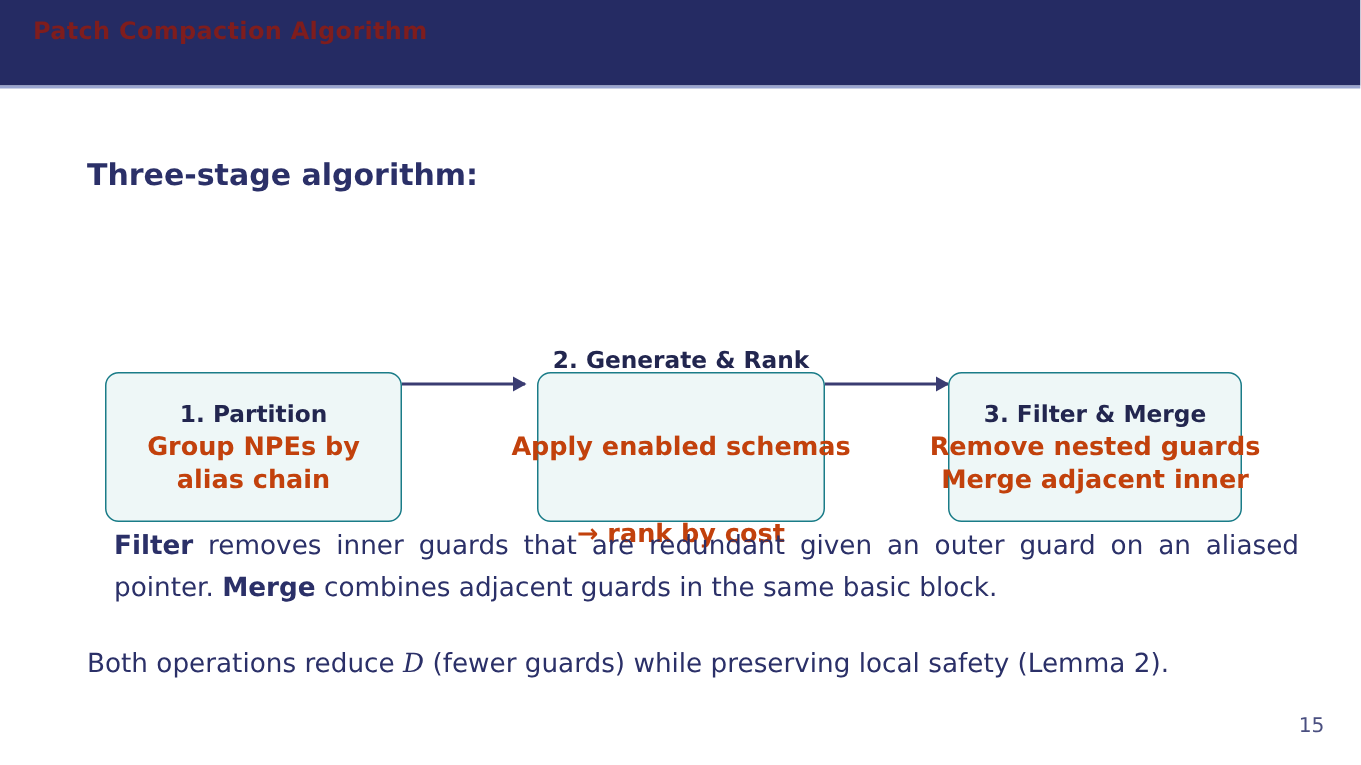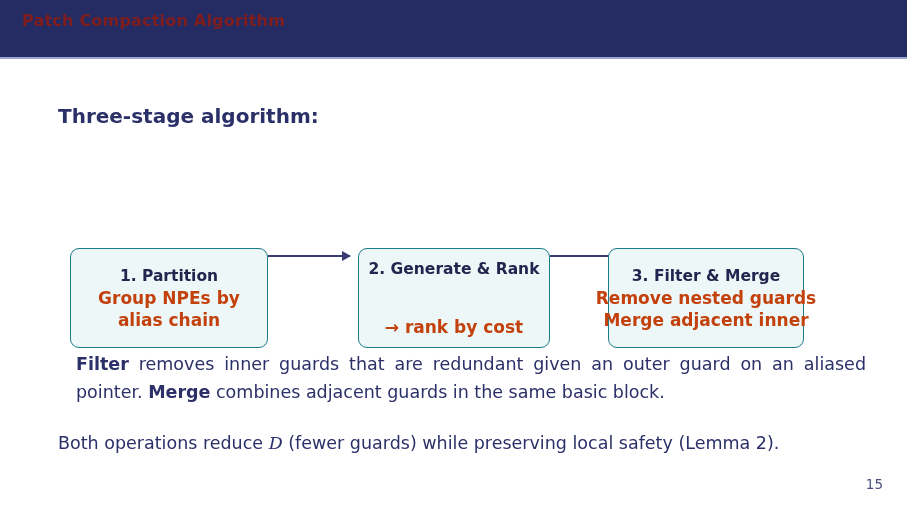--- a/index.html
+++ b/index.html
@@ -94,21 +94,21 @@
     border-radius: 9px;
     background: #eef7f7;
     display: flex;
     flex-direction: column;
     align-items: center;
     justify-content: center;
     margin-top: 36px;
   }
   .flow-box-1 { left: 0px;   width: 198px; }
   .flow-box-2 { left: 288px; width: 192px; gap: 36px; }
-  .flow-box-3 { left: 538px; width: 196px; }
+  .flow-box-3 { left: 562px; width: 196px; }
 
   .fb-title {
     font-size: 15.5px;
     font-weight: bold;
     color: #22264f;
     line-height: 21px;
     white-space: nowrap;
   }
   .fb-line {
     font-size: 17px;
@@ -167,20 +167,21 @@
   <div class="flow-box flow-box-1">
     <div class="fb-title">1.  Partition</div>
     <div class="fb-line">Group NPEs by</div>
     <div class="fb-line">alias chain</div>
   </div>
 
   <div class="flow-arrow flow-arrow-1"></div>
 
   <div class="flow-box flow-box-2">
     <div class="fb-title">2.  Generate &amp; Rank</div>
+    <div class="fb-line">Apply enabled schemas</div>
     <div class="fb-line">→ rank by cost</div>
   </div>
 
   <div class="flow-arrow flow-arrow-2"></div>
 
   <div class="flow-box flow-box-3">
     <div class="fb-title">3.  Filter &amp; Merge</div>
     <div class="fb-line">Remove nested guards</div>
     <div class="fb-line">Merge adjacent inner</div>
   </div>

